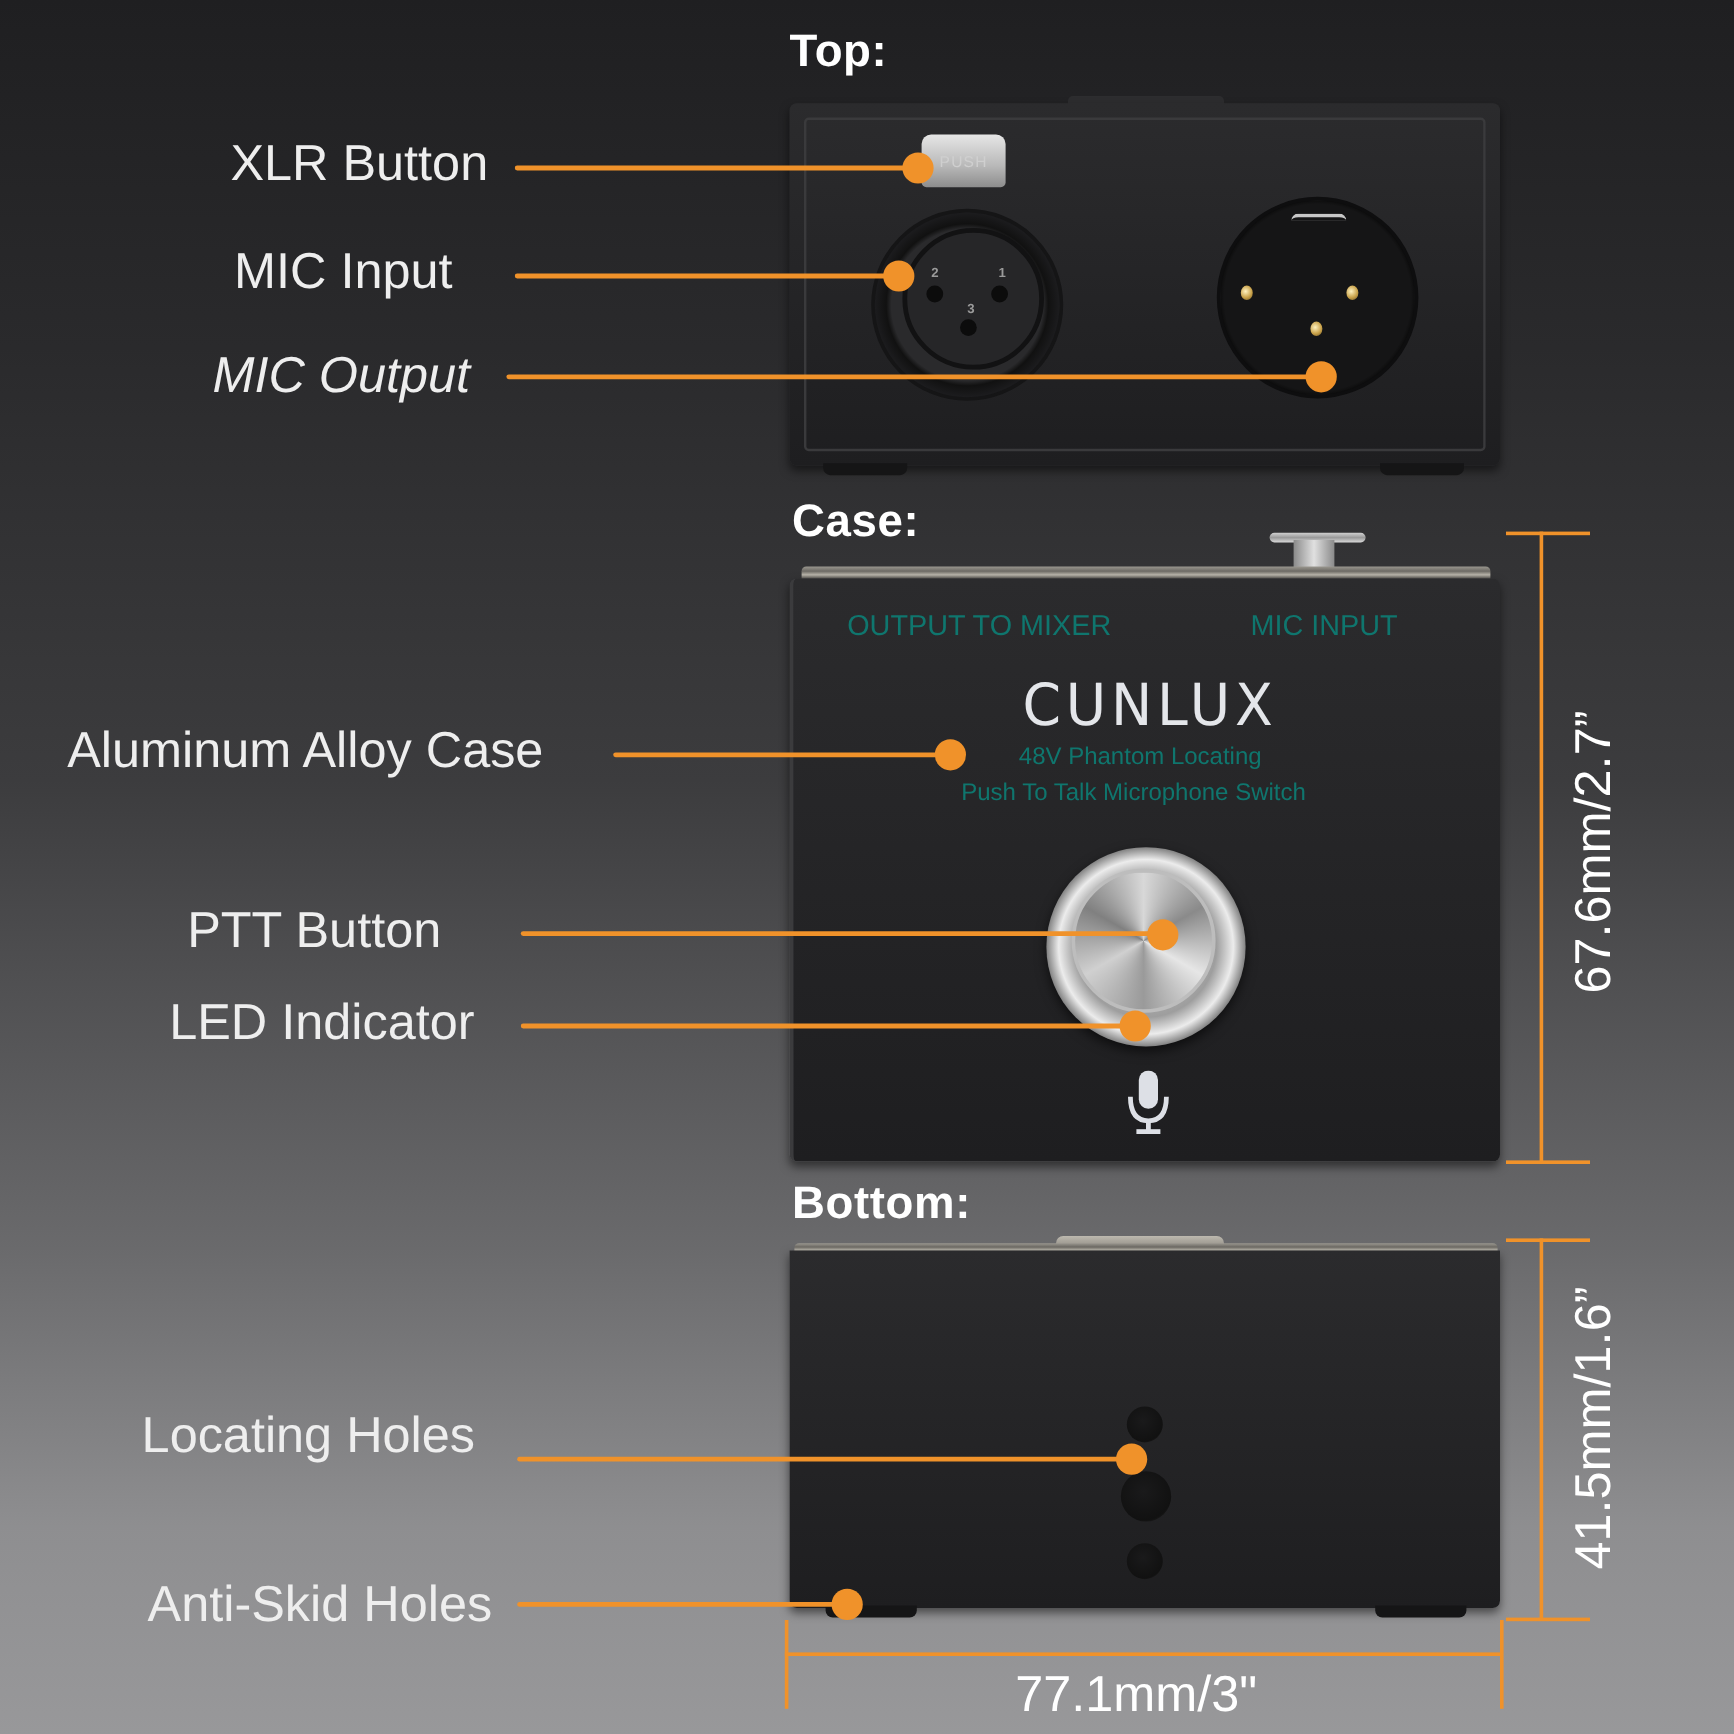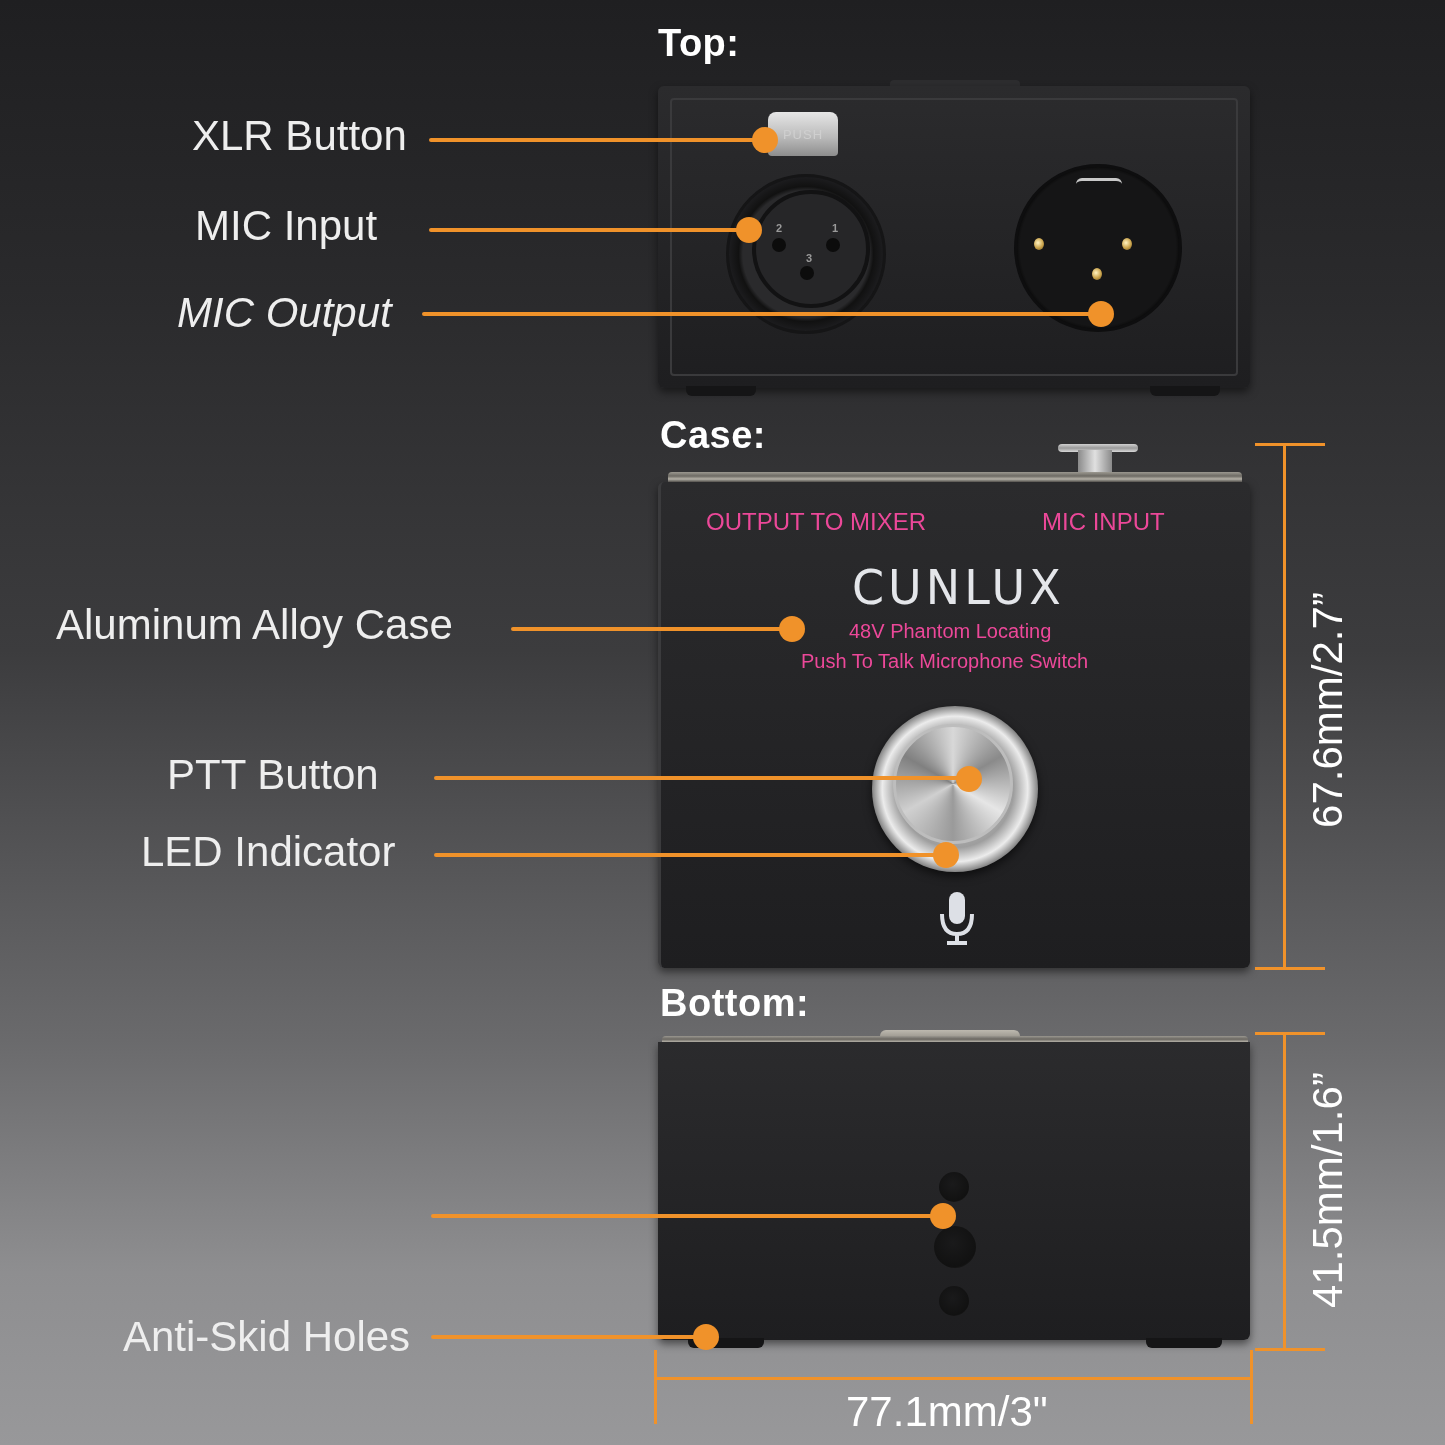--- a/index.html
+++ b/index.html
@@ -85,21 +85,21 @@
     border-radius: 50%;
     background: radial-gradient(circle, #151516 0%, #151516 68%, #0a0a0a 72%, #1d1d1f 80%, #252527 100%);
     border: 3px solid #0e0e0f;
   }
   .gold-pin {
     position: absolute; width: 10px; height: 12px; border-radius: 50%;
     background: radial-gradient(circle at 40% 40%, #fff2c0 0%, #c9a24a 55%, #6b5220 100%);
   }
   .front-text {
     position: absolute;
-    color: #ec4899;
+    color: #0f766e;
     white-space: nowrap;
   }
   .brand {
     position: absolute;
     font-size: 46px;
     font-family: "DejaVu Sans", sans-serif;
     letter-spacing: 4px;
     color: #e4e6ea;
     font-weight: normal;
     transform: scaleY(1.05);
@@ -196,21 +196,21 @@
   <rect x="11" y="0" width="16" height="32" rx="8" fill="#dde0e6"></rect>
   <path d="M4 22 Q4 42 19 42 Q34 42 34 22" stroke="#dde0e6" stroke-width="4" fill="none"></path>
   <rect x="17" y="42" width="4" height="8" fill="#dde0e6"></rect>
   <rect x="9" y="49" width="20" height="4" fill="#dde0e6"></rect>
 </svg>
 
 <div class="label" style="left:56px; top:602px;">Aluminum Alloy Case</div>
 <div class="leader" style="left:511px; top:627px; width:281px;"></div>
 <div class="dot" style="left:792px; top:629px;"></div>
 
-<div class="label" style="left:167px; top:752px;text-align:center;">PTT Button</div>
+<div class="label" style="left:156px; top:752px;text-align:center;">PTT Button</div>
 <div class="leader" style="left:434px; top:776px; width:535px;"></div>
 <div class="dot" style="left:969px; top:779px;"></div>
 
 <div class="label" style="left:141px; top:829px;">LED Indicator</div>
 <div class="leader" style="left:434px; top:853px; width:512px;"></div>
 <div class="dot" style="left:946px; top:855px;"></div>
 
 <div class="dim-line" style="left:1255px; top:443px; width:70px; height:3px;"></div>
 <div class="dim-line" style="left:1283px; top:443px; width:3px; height:527px;"></div>
 <div class="dim-line" style="left:1255px; top:967px; width:70px; height:3px;"></div>
@@ -222,20 +222,21 @@
 <div class="rim" style="left:662px; top:1036px; width:586px; height:8px;"></div>
 <div class="device" style="left:658px; top:1042px; width:592px; height:298px; border-radius:0 0 6px 6px;"></div>
 <div class="foot" style="left:688px; top:1338px; width:76px;"></div>
 <div class="foot" style="left:1146px; top:1338px; width:76px;"></div>
 
 <div class="hole" style="left:939px; top:1172px; width:30px; height:30px;"></div>
 <div class="hole" style="left:934px; top:1226px; width:42px; height:42px;"></div>
 <div class="hole" style="left:939px; top:1286px; width:30px; height:30px;"></div>
 
 <div class="label multi" style="left:118px; top:1172px;">
+  <div>Locating Holes</div>
 </div>
 <div class="leader" style="left:431px; top:1214px; width:512px;"></div>
 <div class="dot" style="left:943px; top:1216px;"></div>
 
 <div class="label" style="left:123px; top:1314px;">Anti-Skid Holes</div>
 <div class="leader" style="left:431px; top:1335px; width:275px;"></div>
 <div class="dot" style="left:706px; top:1337px;"></div>
 
 <div class="dim-line" style="left:1255px; top:1032px; width:70px; height:3px;"></div>
 <div class="dim-line" style="left:1283px; top:1032px; width:3px; height:318px;"></div>

